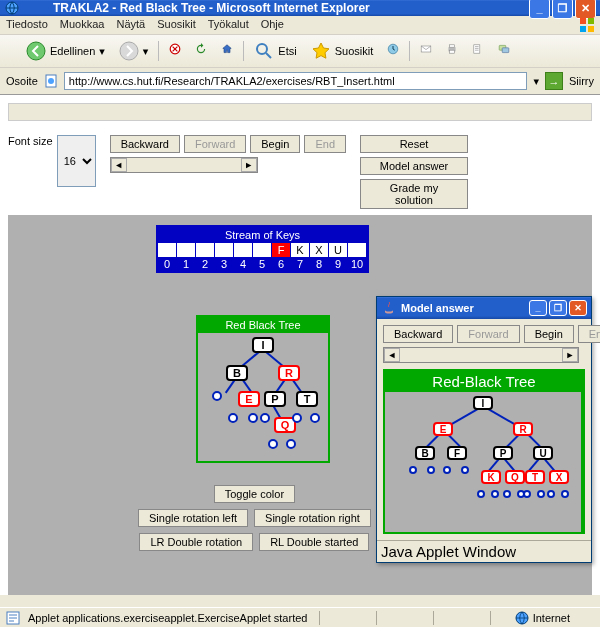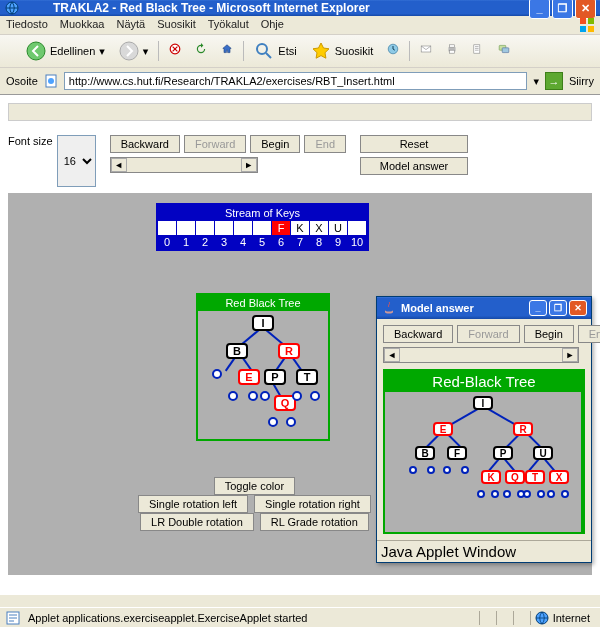--- a/index.html
+++ b/index.html
@@ -62,39 +62,39 @@
   .rbt-panel { position: absolute; left: 188px; top: 100px; background: #00a800; padding: 2px; }
   .rbt-title { color:#fff; text-align:center; font-size:11px; padding:2px 0; }
   .rbt-canvas { background:#b0b0b0; width:130px; height:128px; position:relative; }
 
   .node { position:absolute; width:22px; height:16px; border:2px solid; border-radius:4px; background:#fff; display:flex; align-items:center; justify-content:center; font-size:11px; font-weight:bold; }
   .node.black { border-color:#000; color:#000; }
   .node.red { border-color:#f00; color:#f00; }
   .nil { position:absolute; width:10px; height:10px; border-radius:50%; border:2px solid #0022bb; background:#fff; }
   .edge { position:absolute; background:#0022bb; transform-origin: 0 0; height:2px; }
 
-  .tree-btns { position:absolute; left:130px; top:284px; display:flex; flex-direction:column; align-items:center; }
+  .tree-btns { position:absolute; left:130px; top:270px; display:flex; flex-direction:column; gap:6px; align-items:center; }
   .tree-btns .pair { display:flex; gap:6px; }
 
   
   .model-win { position:absolute; left:376px; top:296px; width:216px; background:#ece9d8; border:1px solid #003c74; box-shadow: 2px 2px 4px rgba(0,0,0,0.3); z-index:50; }
   .model-win .mw-titlebar { background: linear-gradient(to bottom, #3f7bdd 0%, #235fcb 5%, #235fcb 85%, #1549a7 100%);
     height:22px; display:flex; align-items:center; padding:0 4px; color:#fff; }
   .mw-titlebar .java-cup { width:16px; height:16px; margin-right:4px; }
   .mw-titlebar .mw-title { flex:1; font-size:11px; font-weight:bold; }
   .mw-titlebar .win-btns .win-btn { width:18px; height:16px; font-size:9px; }
 
   .mw-body { padding:6px; }
   .mw-rbt { background:#00a800; padding:2px; margin-top:6px; }
   .mw-rbt .rbt-title { font-size:15px; }
   .mw-rbt .rbt-canvas2 { background:#b0b0b0; width:196px; height:140px; position:relative; }
   .mw-footer { background:#ece9d8; border-top:1px solid #aca899; padding:2px 4px; font-size:15px; }
 
   .statusbar { background:#ece9d8; border-top:1px solid #fff; height:20px; display:flex; align-items:center; padding:0 6px; gap:8px; position:absolute; bottom:0; left:0; right:0; }
-  .statusbar .sect { border-left:1px solid #aca899; padding:0 4px; height:14px; display:flex; align-items:center; gap:4px;justify-content:center; }
+  .statusbar .sect { border-left:1px solid #aca899; padding:0 24px; height:14px; display:flex; align-items:center; gap:4px;justify-content:center; }
   .statusbar .flex { flex:1; }
   .app-ico { width:14px; height:14px; display:inline-block; }
 
   
   .rbt-canvas2 .node { width:20px; height:14px; font-size:10px; }
   .rbt-canvas2 .nil { width:8px; height:8px; }
 </style>
 </head>
 <body>
 
@@ -231,20 +231,21 @@
       </div>
       <div class="hscroll">
         <div class="arrow">◄</div>
         <div class="track"></div>
         <div class="arrow">►</div>
       </div>
     </div>
     <div class="right-ctrl">
       <button class="old">Reset</button>
       <button class="old">Model answer</button>
+      <button class="old">Grade my solution</button>
     </div>
   </div>
 
   <div class="applet">
 
     <div class="stream-panel">
       <div class="stream-title">Stream of Keys</div>
       <div class="stream-cells" id="stream-cells">
           <div class="cell">
             <div class="key empty"></div>
@@ -325,21 +326,21 @@
     </div>
 
     <div class="tree-btns">
       <button class="old">Toggle color</button>
       <div class="pair">
         <button class="old">Single rotation left</button>
         <button class="old">Single rotation right</button>
       </div>
       <div class="pair">
         <button class="old">LR Double rotation</button>
-        <button class="old">RL Grade rotation</button>
+        <button class="old">RL Double started</button>
       </div>
     </div>
   </div>
 
 </div>
 
 <div class="model-win">
   <div class="mw-titlebar">
     <span class="java-cup">
       <svg viewBox="0 0 16 16">

